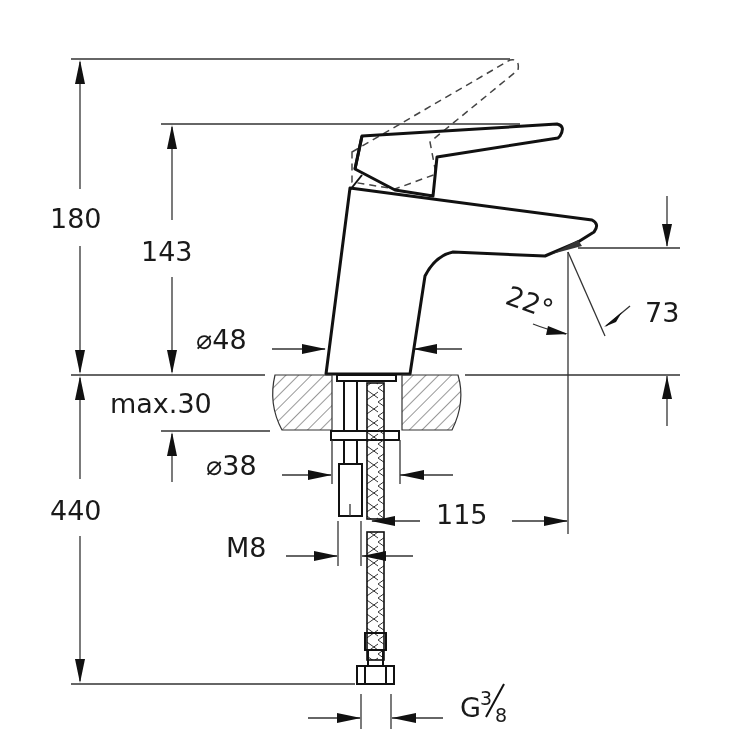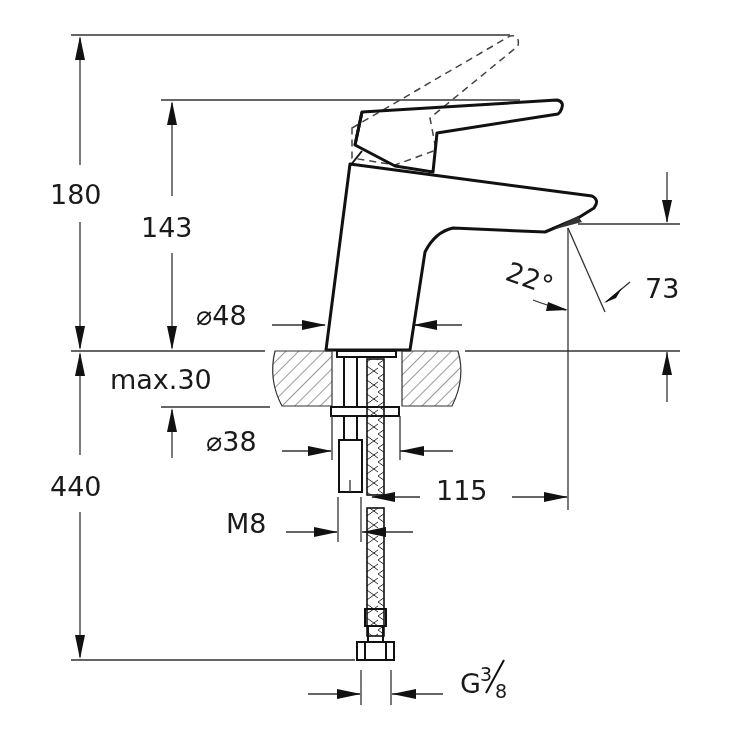--- a/index.html
+++ b/index.html
@@ -1,17 +1,17 @@
 <!DOCTYPE html>
 <html><head>
 <meta charset="utf-8">
 <style>
   html,body{margin:0;padding:0;background:#ffffff;}
   body{width:742px;height:742px;overflow:hidden;}
-  #stage{position:relative;width:742px;height:560px;}
+  #stage{position:relative;width:742px;height:560px;margin-top:24px;}
   svg{position:absolute;left:0;top:0;}
   .dim-label{font-family:"DejaVu Sans",sans-serif;font-size:27px;fill:#1a1a1a;}
   .thin{stroke:#333;stroke-width:1.3;fill:none;}
   .thick{stroke:#111;stroke-width:3;fill:none;stroke-linejoin:round;}
   .med{stroke:#111;stroke-width:2;fill:none;}
   .dash{stroke:#444;stroke-width:1.5;fill:none;stroke-dasharray:7 5;}
   .arrow{fill:#111;}
 </style>
 </head>
 <body>

